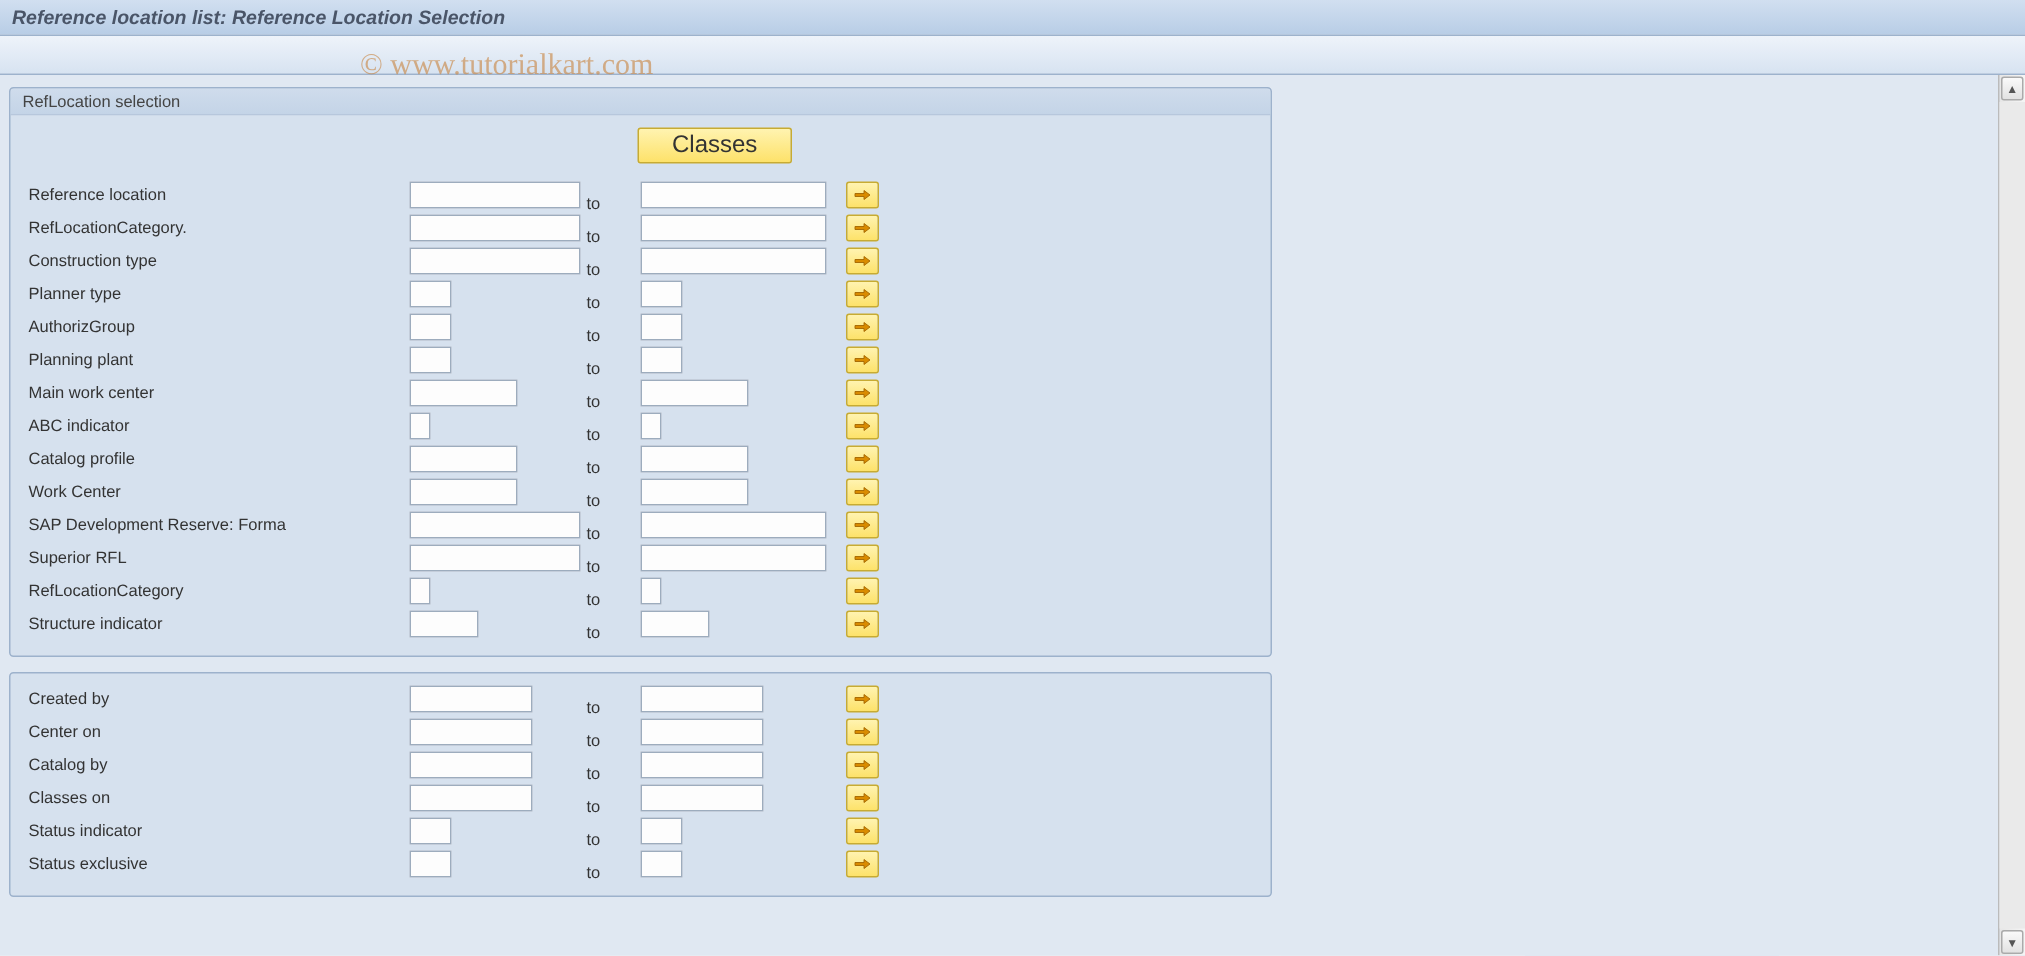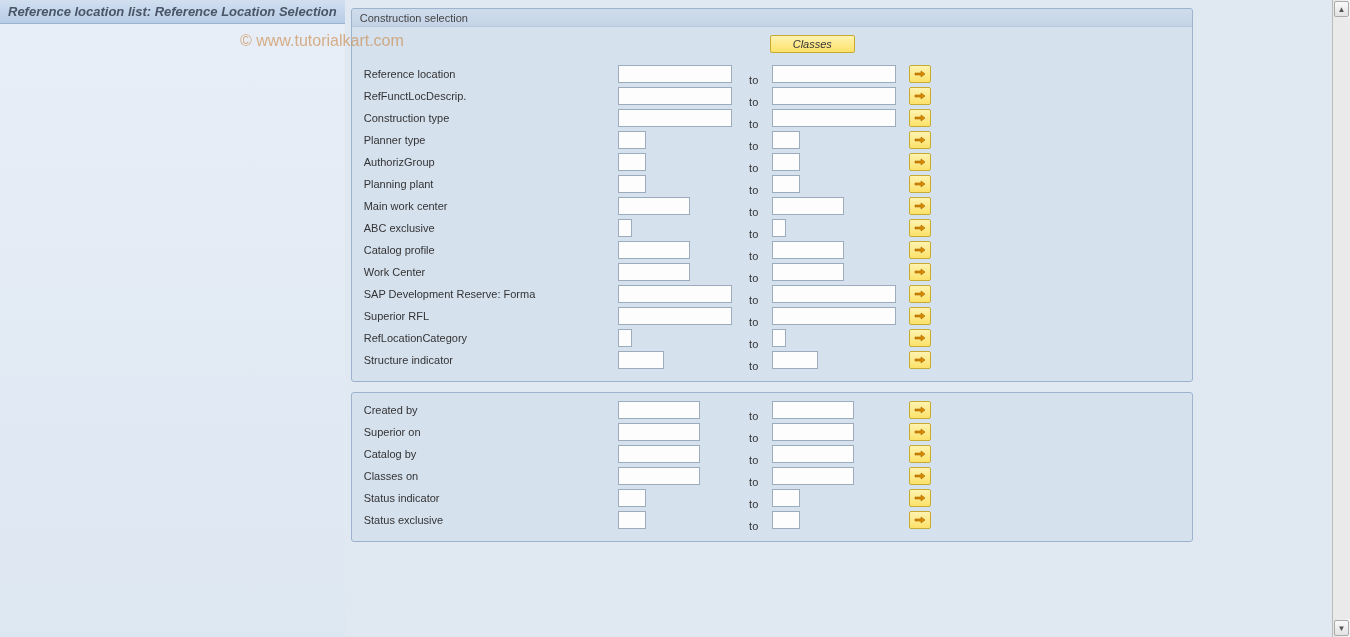--- a/index.html
+++ b/index.html
@@ -1,40 +1,40 @@
 <!DOCTYPE html>
 <html><head>
   <meta charset="utf-8">
   <style>
     * { box-sizing: border-box; margin: 0; padding: 0; }
     html, body { height: 100%; font-family: Arial, Helvetica, sans-serif; font-size: 11px; color: #333; background: #f2f2f2; }
-    .app { display: flex; flex-direction: row; height: 637px; width: 1350px; background: linear-gradient(#e8eef7, #dde7f2); position: relative; }
+    .app { display: flex; flex-direction: column; height: 637px; width: 1350px; background: linear-gradient(#e8eef7, #dde7f2); position: relative; }
     .titlebar { background: linear-gradient(to bottom, #d1dff0, #b8cde6); height: 24px; display: flex; align-items: center; padding: 0 8px; border-bottom: 1px solid #9db2cc; }
     .titlebar .title { font-style: italic; font-weight: bold; font-size: 13px; color: #4a5568; }
     .toolbar { height: 26px; background: linear-gradient(to bottom, #eef3fa, #d7e3f1); border-bottom: 1px solid #9db2cc; }
-    .watermark { position: absolute; top: 32px; left: 240px; font-size: 16px; color: rgba(200, 130, 60, 0.6); z-index: 50; pointer-events: none; font-family: Liberation Sans, sans-serif; }
+    .watermark { position: absolute; top: 32px; left: 240px; font-size: 20px; color: rgba(200, 130, 60, 0.6); z-index: 50; pointer-events: none; font-family: Liberation Serif, serif; }
     .content-area { flex: 1; display: flex; overflow: hidden; background: #e0e8f2; }
     .main-col { width: 854px; padding: 8px 6px 8px 6px; overflow-y: auto; }
     .right-fill { flex: 1; background: #e0e8f2; }
     .vscroll { width: 18px; background: linear-gradient(to right, #e6e6e6, #f5f5f5); border-left: 1px solid #bbb; display: flex; flex-direction: column; justify-content: space-between; }
     .vscroll .arrow-btn { height: 16px; background: linear-gradient(to bottom, #fafafa, #e2e2e2); border: 1px solid #aaa; margin: 1px; border-radius: 2px; display: flex; align-items: center; justify-content: center; font-size: 8px; color: #555; cursor: pointer; }
     .vscroll .track { flex: 1; position: relative; background: #eaeaea; }
     .mid-grip { position: absolute; right: 0; top: 50%; width: 6px; height: 40px; background: repeating-linear-gradient(#999, #999 1px, #ddd 1px, #ddd 3px); transform: translateY(-50%); }
 
     .groupbox { border: 1px solid #9db2cc; border-radius: 3px; margin-bottom: 10px; background: #d6e1ee; }
     .groupbox .legend { font-size: 11px; color: #444; padding: 3px 8px 2px 8px; background: linear-gradient(to bottom, #cfdcec, #c4d4e7); border-bottom: 1px solid #b7c7dc; border-top-left-radius: 3px; border-top-right-radius: 3px; }
     .groupbox .body { padding: 6px 10px 10px 10px; }
 
     .btn-row { display: flex; margin: 2px 0 10px 0; }
-    .btn-classes { margin-left: 408px; background: linear-gradient(to bottom, #fff3b0, #fde26a); border: 1px solid #c7ab33; border-radius: 2px; padding: 2px 22px; font-size: 11px; color: #333; cursor: pointer; font-style: italic; }
+    .btn-classes { margin-left: 408px; background: linear-gradient(to bottom, #fff3b0, #fde26a); border: 1px solid #c7ab33; border-radius: 2px; padding: 2px 22px; font-size: 16px; color: #333; cursor: pointer; }
 
     .form-row { display: flex; align-items: center; height: 22px; margin-bottom: 0; }
     .form-row .label { width: 256px; padding-left: 2px; color: #333; }
     .form-row .from-cell { width: 116px; display: flex; }
-    .form-row .to-label { width: 38px; text-align: center; padding-left: 2px; margin-top: 12px; }
+    .form-row .to-label { width: 38px; text-align: left; padding-left: 2px; margin-top: 12px; }
     .form-row .to-cell { width: 134px; display: flex; }
     .form-row .btn-cell { width: 28px; display: flex; justify-content: center; }
 
     input.fld { height: 18px; border: 1px solid #9dacbd; background: #fdfdfd; padding: 0 3px; font-size: 11px; color: #333; }
     .w-full { width: 114px; }
     .w-sm  { width: 28px; }
     .w-xs  { width: 14px; }
     .w-md  { width: 46px; }
     .w-mmd { width: 72px; }
     .w-lmd { width: 82px; }
@@ -55,21 +55,21 @@
   <div class="titlebar">
     <span class="title">Reference location list: Reference Location Selection</span>
   </div>
   <div class="toolbar"></div>
   <div class="watermark">© www.tutorialkart.com</div>
 
   <div class="content-area">
     <div class="main-col">
 
       <div class="groupbox">
-        <div class="legend">Construction selection</div>
+        <div class="legend">RefLocation selection</div>
         <div class="body">
           <div class="btn-row">
             <button class="btn-classes">Classes</button>
           </div>
           <div id="selection-rows">
   <div class="form-row">
     <div class="label">Reference location</div>
     <div class="from-cell">
       <input class="fld w-full" style="">
     </div>
@@ -80,21 +80,21 @@
     <div class="btn-cell">
       <div class="multi-btn">
         <svg viewBox="0 0 12 10">
           <path d="M1 4 H7 V2 L11 5 L7 8 V6 H1 Z" fill="#d98b00" stroke="#a36500" stroke-width="0.6"></path>
         </svg>
       </div>
     </div>
   </div>
 
   <div class="form-row">
-    <div class="label">RefFunctLocDescrip.</div>
+    <div class="label">RefLocationCategory.</div>
     <div class="from-cell">
       <input class="fld w-full" style="">
     </div>
     <div class="to-label">to</div>
     <div class="to-cell">
       <input class="fld to-full" style="">
     </div>
     <div class="btn-cell">
       <div class="multi-btn">
         <svg viewBox="0 0 12 10">
@@ -188,21 +188,21 @@
     <div class="btn-cell">
       <div class="multi-btn">
         <svg viewBox="0 0 12 10">
           <path d="M1 4 H7 V2 L11 5 L7 8 V6 H1 Z" fill="#d98b00" stroke="#a36500" stroke-width="0.6"></path>
         </svg>
       </div>
     </div>
   </div>
 
   <div class="form-row">
-    <div class="label">ABC exclusive</div>
+    <div class="label">ABC indicator</div>
     <div class="from-cell">
       <input class="fld w-xs" style="">
     </div>
     <div class="to-label">to</div>
     <div class="to-cell">
       <input class="fld to-xs" style="">
     </div>
     <div class="btn-cell">
       <div class="multi-btn">
         <svg viewBox="0 0 12 10">
@@ -338,21 +338,21 @@
     <div class="btn-cell">
       <div class="multi-btn">
         <svg viewBox="0 0 12 10">
           <path d="M1 4 H7 V2 L11 5 L7 8 V6 H1 Z" fill="#d98b00" stroke="#a36500" stroke-width="0.6"></path>
         </svg>
       </div>
     </div>
   </div>
 
   <div class="form-row">
-    <div class="label">Superior on</div>
+    <div class="label">Center on</div>
     <div class="from-cell">
       <input class="fld w-lmd" style="">
     </div>
     <div class="to-label">to</div>
     <div class="to-cell">
       <input class="fld to-lmd" style="">
     </div>
     <div class="btn-cell">
       <div class="multi-btn">
         <svg viewBox="0 0 12 10">

